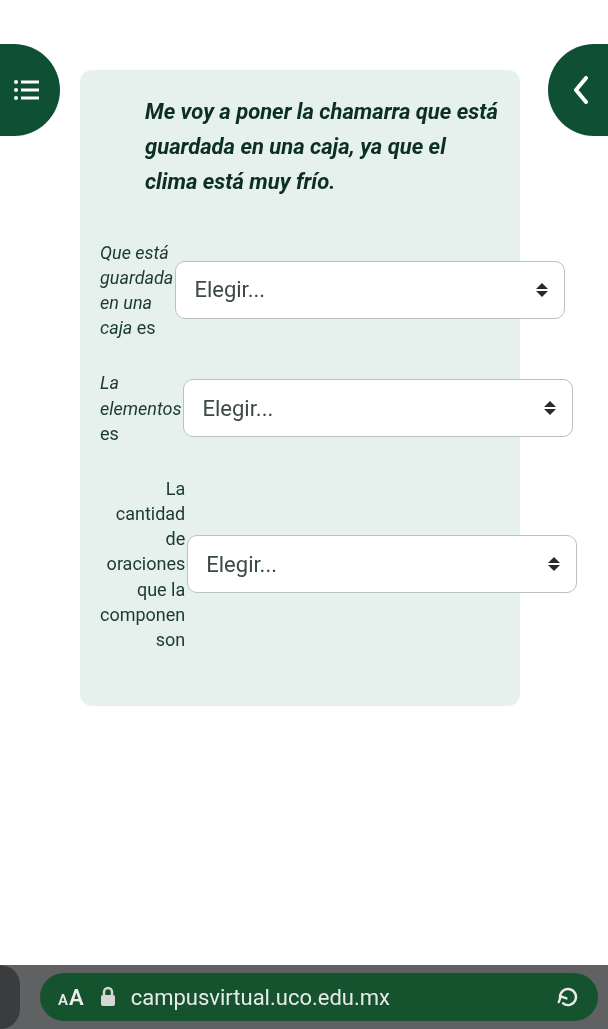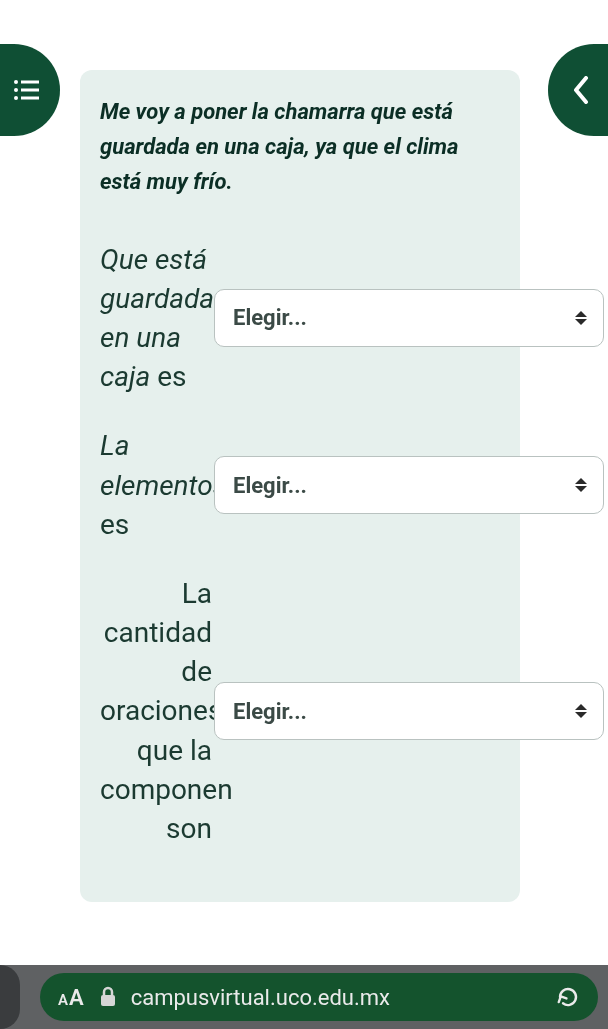--- a/index.html
+++ b/index.html
@@ -31,31 +31,32 @@
     margin-bottom: 20px;
   }
 
   .sentence {
     font-size: 22px;
     font-weight: 700;
     font-style: italic;
     line-height: 1.6;
     color: #0b2e25;
     margin-bottom: 40px;
+    margin-left: 45px;
   }
 
   .match-row {
     display: flex;
     align-items: center;
     margin-bottom: 30px;
   }
 
   .match-label {
     width: 120px;
-    font-size: 28px;
+    font-size: 18px;
     line-height: 1.4;
     color: #1b3a31;
     padding-right: 8px;
   }
   .match-label .italic { font-style: italic; }
 
   .select-wrap {
     flex: 1;
     position: relative;
   }
@@ -67,21 +68,20 @@
     border: 1px solid #b9c2c0;
     border-radius: 10px;
     padding: 0 44px 0 18px;
     font-size: 22px;
     color: #3b4a46;
     display: flex;
     align-items: center;
     cursor: pointer;
     position: relative;
     margin-left: -6px;
-    font-weight: bold;
   }
 
   .select-arrows {
     position: absolute;
     right: 16px;
     top: 50%;
     transform: translateY(-50%);
     display: flex;
     flex-direction: column;
     gap: 2px;

